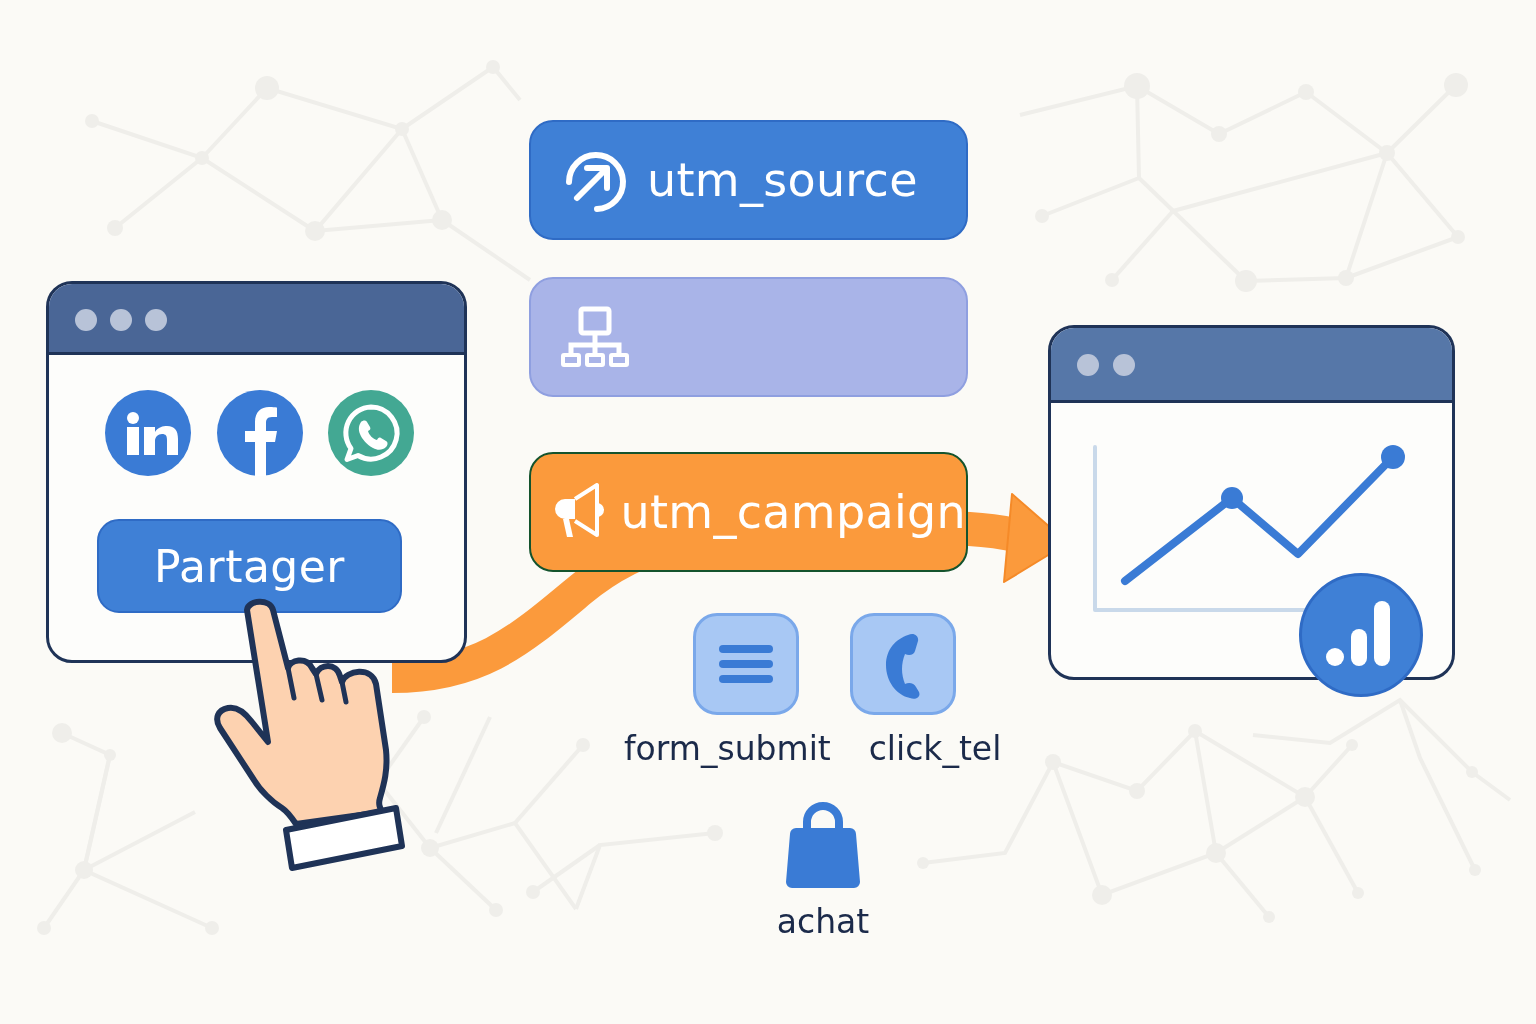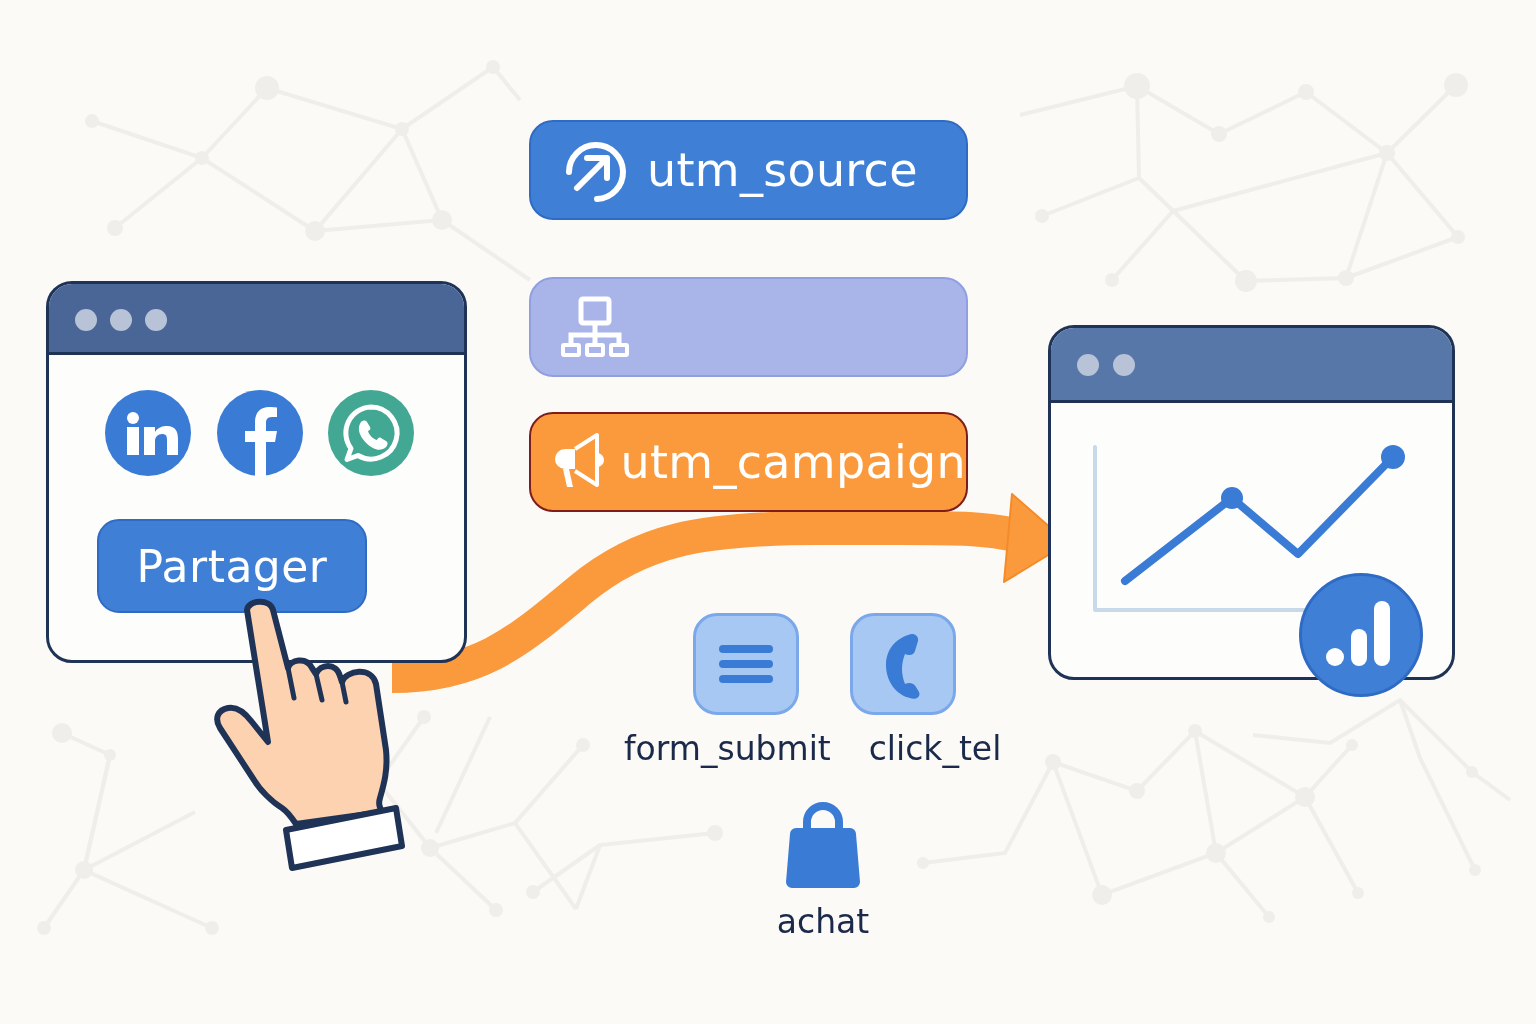--- a/index.html
+++ b/index.html
@@ -25,29 +25,29 @@
     position: absolute; width: 22px; height: 22px; border-radius: 50%;
     background: #b8c3d8;
   }
 
   .social {
     position: absolute; width: 86px; height: 86px; border-radius: 50%;
     display: flex; align-items: center; justify-content: center;
   }
 
   .share-btn {
-    position: absolute; left: 97px; top: 519px; width: 270px; height: 94px;
+    position: absolute; left: 97px; top: 519px; width: 305px; height: 94px;
     box-sizing: border-box; background: #3f80d6; border: 2px solid #2f6bc5;
     border-radius: 22px; color: #fff; font-size: 44px;
     display: flex; align-items: center; justify-content: center;
     letter-spacing: 0.5px;
   }
 
   .utm {
-    position: absolute; left: 529px; width: 439px; height: 100px;
+    position: absolute; left: 529px; width: 439px; height: 120px;
     box-sizing: border-box; border-radius: 24px;
     display: flex; align-items: center; color: #fff; font-size: 46px;
   }
   .utm .ico { width: 96px; height: 100%; display: flex; align-items: center; justify-content: center; margin-left: 16px; }
   .utm .lbl { margin-left: 4px; letter-spacing: 0.3px; }
 
   .event-tile {
     position: absolute; width: 106px; height: 102px; box-sizing: border-box;
     background: #a8c8f4; border: 3px solid #7aa8ea; border-radius: 24px;
     display: flex; align-items: center; justify-content: center;
@@ -221,21 +221,21 @@
       <line x1="36" y1="28" x2="36" y2="40" stroke="#fff" stroke-width="5"></line>
       <polyline points="12,50 12,40 60,40 60,50" fill="none" stroke="#fff" stroke-width="5"></polyline>
       <line x1="36" y1="40" x2="36" y2="50" stroke="#fff" stroke-width="5"></line>
       <rect x="4" y="50" width="16" height="10" rx="1" fill="none" stroke="#fff" stroke-width="4"></rect>
       <rect x="28" y="50" width="16" height="10" rx="1" fill="none" stroke="#fff" stroke-width="4"></rect>
       <rect x="52" y="50" width="16" height="10" rx="1" fill="none" stroke="#fff" stroke-width="4"></rect>
     </svg>
   </span>
 </div>
 
-<div class="utm" style="top:412px; background:#fb9a3c; border:2px solid #7f1d1d;">
+<div class="utm" style="top:452px; background:#fb9a3c; border:2px solid #14532d;">
   <span class="ico">
     <svg width="66" height="66" viewBox="0 0 66 66">
       <path d="M6,30 a10,10 0 0 1 10,-10 h10 l22,-16 v52 l-22,-16 h-10 a10,10 0 0 1 -10,-10 z" fill="#fff"></path>
       <path d="M26,20 l22,-14 v50 l-22,-14" fill="#fb9a3c" stroke="#fff" stroke-width="0"></path>
       <path d="M27,22 l20,-13 v45 l-20,-13 z" fill="#fb9a3c"></path>
       <path d="M26,20 L48,6 V56 L26,42" fill="none" stroke="#fff" stroke-width="4" stroke-linejoin="round"></path>
       <path d="M48,24 a7,7 0 0 1 0,14" fill="#fff"></path>
       <path d="M14,40 l6,0 l4,18 l-6,0 z" fill="#fff"></path>
     </svg>
   </span>

